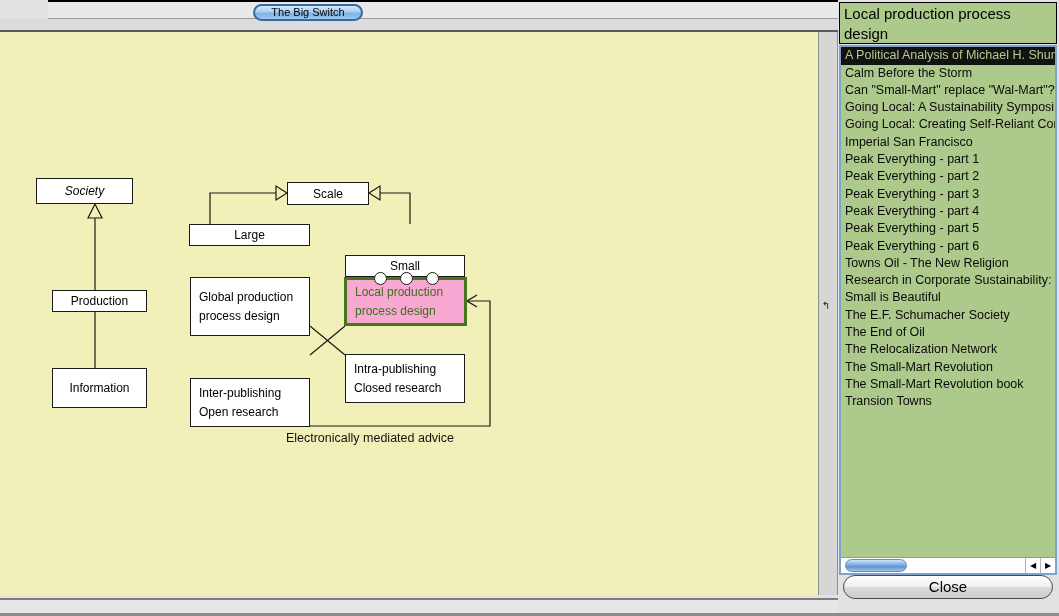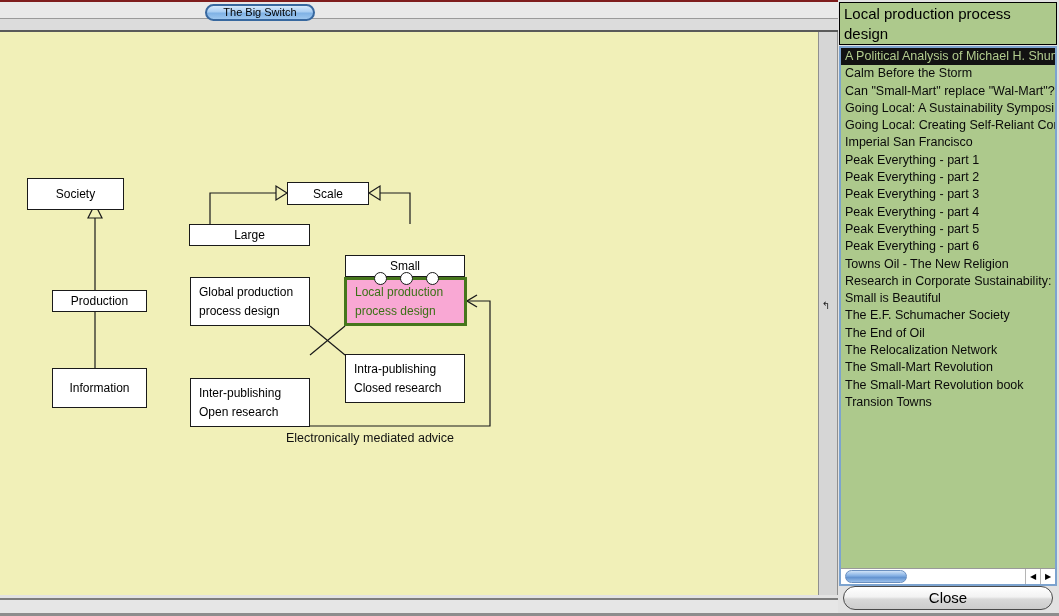--- a/index.html
+++ b/index.html
@@ -7,21 +7,21 @@
   body {
     font-family: "Liberation Sans", "DejaVu Sans", sans-serif;
     background:#e2e2e2;
     position:relative;
     overflow:hidden;
   }
   .app { display:flex; width:1059px; height:616px; }
 
   
   .left-col { width:838px; display:flex; flex-direction:column; }
-  .topbar1 { height:19px; background:#e9e9e9; border-top:2px solid #7f1d1d; border-bottom:1px solid #9a9a9a; position:relative; }
+  .topbar1 { height:19px; background:#e9e9e9; border-top:2px solid #000000; border-bottom:1px solid #9a9a9a; position:relative;margin-left:48px; }
   .topbar2 { height:13px; background:#dcdcdc; border-bottom:2px solid #5a5a5a; }
   .map-tab {
     position:absolute; left:205px; top:2px; width:110px; height:17px;
     border:2px solid #38689f; border-radius:9px;
     background:linear-gradient(#d5e9fb 0%, #a8cdf2 45%, #7fb2e5 55%, #9cc6ef 100%);
     font-size:11px; color:#000; text-align:center; line-height:13px; cursor:pointer;
   }
   .workspace { flex:1; display:flex; }
   .canvas {
     width:818px; height:563px; background:#f1f0b8; position:relative; overflow:hidden;
@@ -48,21 +48,21 @@
     background:#f9a8d4; border:3px solid #46761c; color:#3a7116;
   }
   .handle {
     position:absolute; width:13px; height:13px; border-radius:50%;
     background:#fff; border:1.5px solid #1a1a1a; top:-8px; cursor:pointer;
   }
   .edge-label { position:absolute; left:280px; top:399px; width:180px; text-align:center; font-size:12.5px; color:#111; }
   svg.edges { position:absolute; left:0; top:0; pointer-events:none; }
 
   
-  .right-col { width:221px; height:616px; background:#e2e2e2; padding:2px 2px 0 1px; display:flex; flex-direction:column; }
+  .right-col { width:221px; height:616px; background:#e2e2e2; padding:2px 2px 17px 1px; display:flex; flex-direction:column;justify-content:flex-end; }
   .panel-title {
     height:43px; border:1px solid #000; background:#adc98c;
     font-size:15px; line-height:20px; color:#000; padding:1px 4px; overflow:hidden;
   }
   .list-frame {
     margin-top:1px; border:2px solid #7ca3cf; height:540px; display:flex; flex-direction:column; background:#adc98c;
   }
   .reading-list { flex:1; overflow:hidden; cursor:default; }
   .list-item {
     font-size:12.5px; line-height:17.3px; padding-left:4px; color:#0a0a0a;
@@ -116,28 +116,28 @@
           <polyline points="410,192 410,161 380,161" fill="none" stroke="#1a1a1a" stroke-width="1.2"></polyline>
           <polygon points="369,161 380,154 380,168" fill="#f1f0b8" stroke="#1a1a1a" stroke-width="1.2"></polygon>
 
           <line x1="310" y1="294" x2="345" y2="323" stroke="#1a1a1a" stroke-width="1.2"></line>
           <line x1="345" y1="294" x2="310" y2="323" stroke="#1a1a1a" stroke-width="1.2"></line>
 
           <polyline points="207,371 207,394 490,394 490,269 467,269" fill="none" stroke="#1a1a1a" stroke-width="1.2"></polyline>
           <polyline points="477,263 467,269 477,275" fill="none" stroke="#1a1a1a" stroke-width="1.4"></polyline>
         </svg>
 
-        <div class="node" style="left:27px; top:146px; width:97px; height:32px;">Society</div>
+        <div class="node" style="left:36px; top:146px; width:97px; height:26px;font-style:italic;">Society</div>
         <div class="node" style="left:287px; top:150px; width:82px; height:23px;">Scale</div>
         <div class="node" style="left:189px; top:192px; width:121px; height:22px;">Large</div>
         <div class="node" style="left:345px; top:192px; width:120px; height:22px;margin-top:31px;">Small</div>
         <div class="node" style="left:52px; top:258px; width:95px; height:22px;">Production</div>
         <div class="node" style="left:52px; top:336px; width:95px; height:40px;">Information</div>
 
-        <div class="node multiline" style="left:190px; top:245px; width:120px; height:49px;">
+        <div class="node multiline" style="left:190px; top:245px; width:120px; height:59px;">
           <span>Global production</span>
           <span>process design</span>
         </div>
 
         <div class="node multiline highlight" style="left:344px; top:245px; width:123px; height:49px;">
           <span class="handle" style="left:27px;"></span>
           <span class="handle" style="left:53px;"></span>
           <span class="handle" style="left:79px;"></span>
           <span>Local production</span>
           <span>process design</span>

